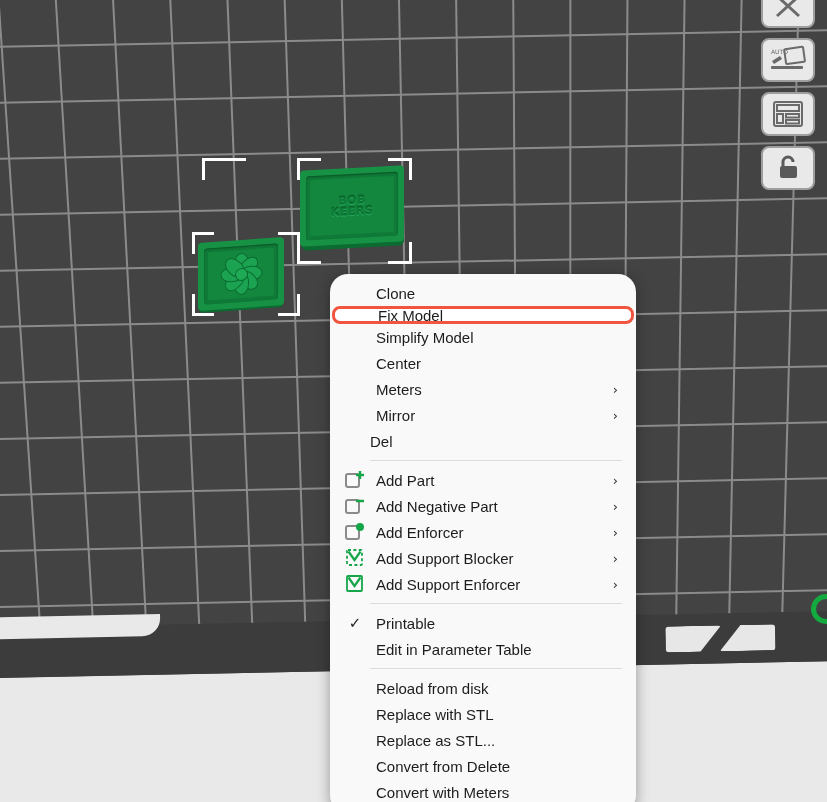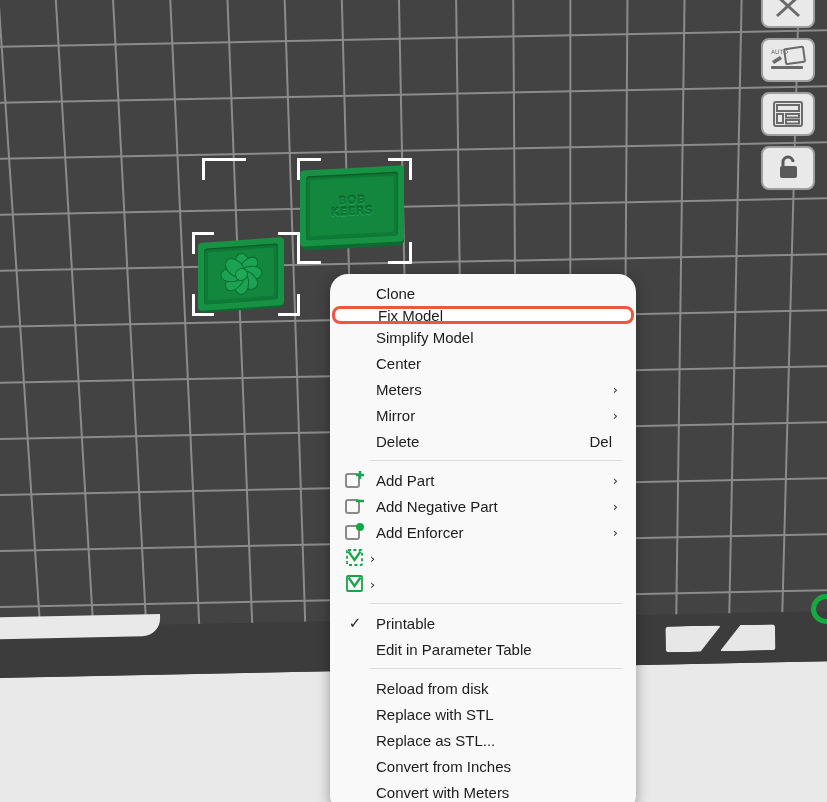--- a/index.html
+++ b/index.html
@@ -581,21 +581,20 @@
         <span class="mi-label">Meters</span>
         <span class="mi-arrow">›</span>
       </div>
       <div class="menu-item">
         <span class="mi-icon"></span>
         <span class="mi-label">Mirror</span>
         <span class="mi-arrow">›</span>
       </div>
       <div class="menu-item">
         <span class="mi-icon"></span>
-        <span class="mi-label">Delete</span>
         <span class="mi-shortcut">Del</span>
       </div>
       <div class="menu-sep"></div>
       <div class="menu-item">
         <span class="mi-icon">
           <svg width="22" height="22" viewBox="0 0 22 22">
             <rect x="2" y="5" width="13" height="13" rx="2" fill="none" stroke="#8a8a8a" stroke-width="2"></rect>
             <line x1="16" y1="2" x2="16" y2="10" stroke="#16a64a" stroke-width="2.4"></line>
             <line x1="12" y1="6" x2="20" y2="6" stroke="#16a64a" stroke-width="2.4"></line>
           </svg>
@@ -623,29 +622,31 @@
         <span class="mi-label">Add Enforcer</span>
         <span class="mi-arrow">›</span>
       </div>
       <div class="menu-item">
         <span class="mi-icon">
           <svg width="22" height="22" viewBox="0 0 22 22">
             <rect x="3" y="3" width="15" height="15" rx="1" fill="none" stroke="#16a64a" stroke-width="1.8" stroke-dasharray="3 2.4"></rect>
             <path d="M4.5 4.5 L10.5 13 L16.5 4.5" fill="none" stroke="#16a64a" stroke-width="2.2"></path>
           </svg>
         </span>
+        <span class="mi-label">Add Support Blocker</span>
         <span class="mi-arrow">›</span>
       </div>
       <div class="menu-item">
         <span class="mi-icon">
           <svg width="22" height="22" viewBox="0 0 22 22">
             <rect x="3" y="3" width="15" height="15" rx="1" fill="none" stroke="#16a64a" stroke-width="1.8"></rect>
             <path d="M4.5 4.5 L10.5 13 L16.5 4.5" fill="none" stroke="#16a64a" stroke-width="2.2"></path>
           </svg>
         </span>
+        <span class="mi-label">Add Support Enforcer</span>
         <span class="mi-arrow">›</span>
       </div>
       <div class="menu-sep"></div>
       <div class="menu-item">
         <span class="mi-icon">
           <span class="check-mark">✓</span>
         </span>
         <span class="mi-label">Printable</span>
       </div>
       <div class="menu-item">
@@ -660,21 +661,21 @@
       <div class="menu-item">
         <span class="mi-icon"></span>
         <span class="mi-label">Replace with STL</span>
       </div>
       <div class="menu-item">
         <span class="mi-icon"></span>
         <span class="mi-label">Replace as STL...</span>
       </div>
       <div class="menu-item">
         <span class="mi-icon"></span>
-        <span class="mi-label">Convert from Inches</span>
+        <span class="mi-label">Convert from Delete</span>
       </div>
       <div class="menu-item">
         <span class="mi-icon"></span>
         <span class="mi-label">Convert with Meters</span>
       </div>
     </div>
 
 </div>
 
 </body></html>

